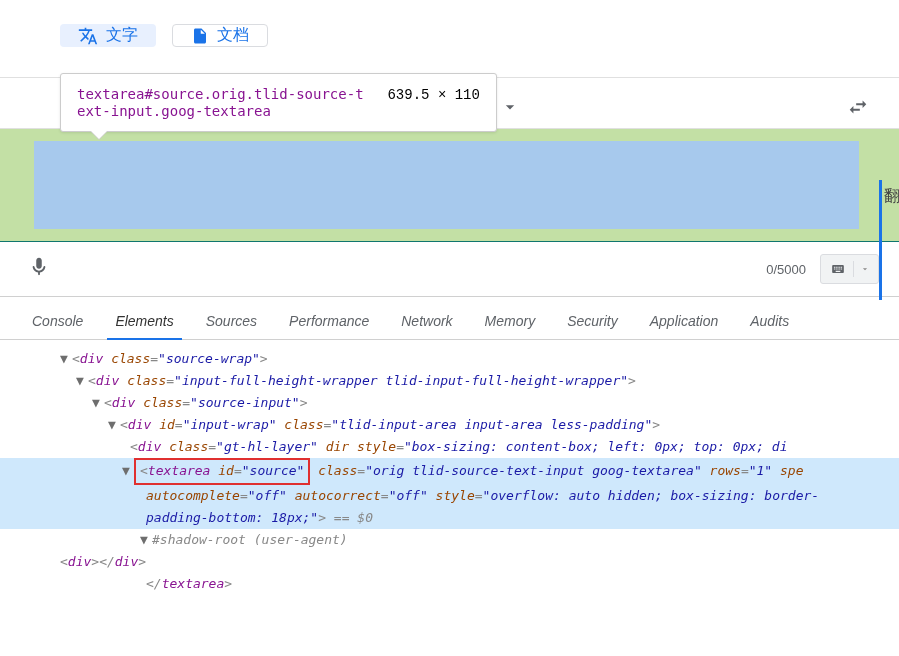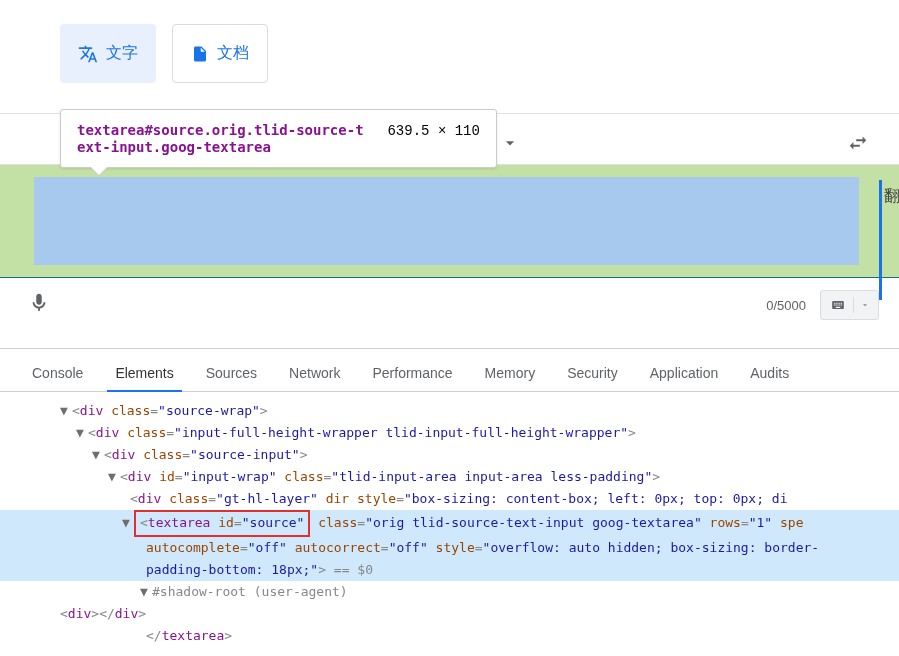--- a/index.html
+++ b/index.html
@@ -1,27 +1,27 @@
 <!DOCTYPE html>
 <html><head>
   <meta charset="utf-8">
   <style>
     * { margin: 0; padding: 0; box-sizing: border-box; }
     body { font-family: Arial, sans-serif; background: #fff; width: 899px; height: 656px; overflow: hidden; position: relative; }
     
     .top-section { padding: 24px 0 0 60px; }
     .tab-buttons { display: flex; gap: 16px; margin-bottom: 30px; }
-    .tab-btn { display: flex; align-items: center; gap: 8px; padding: 18px 18px; border-radius: 4px; font-size: 16px; cursor: pointer; color: #1a73e8; }
+    .tab-btn { display: flex; align-items: center; gap: 8px; padding: 0 18px; border-radius: 4px; font-size: 16px; cursor: pointer; color: #1a73e8; }
     .tab-btn.active { background: #e8f0fe; }
     .tab-btn.inactive { background: #fff; border: 1px solid #dadce0; }
     .tab-btn .icon { display: flex; align-items: center; }
     
     .translate-container { position: relative; }
     .tooltip { position: absolute; top: -4px; left: 0; background: #fff; border: 1px solid #ccc; border-radius: 3px; padding: 12px 16px; z-index: 10; font-size: 14px; box-shadow: 0 1px 3px rgba(0,0,0,0.1); }
-    .tooltip-selector { color: #881391; font-family: monospace; font-weight: bold; }
+    .tooltip-selector { color: #881391; font-family: monospace; font-weight: normal; }
     .tooltip-dims { color: #000000; font-family: Liberation Mono, monospace; margin-left: 20px; margin-top: 39px; }
     .tooltip::after { content: ''; position: absolute; bottom: -8px; left: 30px; border: 8px solid transparent; border-top-color: #fff; border-bottom: none; }
     .tooltip::before { content: ''; position: absolute; bottom: -9px; left: 29px; border: 9px solid transparent; border-top-color: #ccc; border-bottom: none; }
     
     .lang-bar { display: flex; align-items: center; border-top: 1px solid #e0e0e0; padding: 12px 0 0 0; margin-left: -60px; padding-left: 60px; }
     .lang-tabs-area { flex: 1; display: flex; align-items: center; }
     .lang-tab { padding: 10px 16px; color: #5f6368; font-size: 14px; }
     .lang-underline { position: absolute; bottom: -2px; left: 128px; width: 72px; height: 3px; background: #1a73e8; }
     .chevron { margin-left: 20px; color: #5f6368; }
     .swap-area { margin-left: auto; padding-right: 30px; color: #5f6368; }
@@ -30,21 +30,21 @@
     .textarea-highlight { background: #a7c9ed; height: 88px; width: 100%; }
     
     .side-translate { position: absolute; right: 0; top: 180px; width: 20px; overflow: hidden; font-size: 16px; color: #444; border-left: 3px solid #1a73e8; padding: 6px 0 0 2px; height: 120px; }
     
     .input-footer { display: flex; align-items: center; padding: 12px 20px; margin-left: -60px; padding-left: 28px; border-top: 1px solid #0f766e; }
     .mic-icon { color: #5f6368; }
     .char-count { margin-left: auto; color: #5f6368; font-size: 13px; margin-right: 14px; }
     .keyboard-btn { display: flex; align-items: center; background: #f1f3f4; border: 1px solid #dadce0; border-radius: 3px; padding: 6px 8px; gap: 6px; color: #5f6368; }
     .kb-divider { width: 1px; height: 16px; background: #dadce0; }
     
-    .devtools { border-top: 1px solid #d0d0d0; margin-top: 16px; }
+    .devtools { border-top: 1px solid #d0d0d0; margin-top: 0px; font-style: italic; }
     .dt-tabs { display: flex; padding: 8px 0 0 20px; border-bottom: 1px solid #d0d0d0; gap: 8px; }
     .dt-tab { padding: 8px 12px 10px 12px; font-size: 14px; color: #5f6368; cursor: pointer; position: relative; }
     .dt-tab.active { color: #333; text-align: center; }
     .dt-tab.active::after { content: ''; position: absolute; bottom: -1px; left: 4px; right: 4px; height: 2px; background: #1a73e8; }
     
     .dom-tree { padding: 8px 0 0 0; font-family: Consolas, Menlo, monospace; font-size: 13px; line-height: 1.7; color: #333; overflow: hidden; }
     .dom-line { white-space: nowrap; padding-left: 60px; }
     .dom-line.indent-1 { padding-left: 76px; }
     .dom-line.indent-2 { padding-left: 92px; }
     .dom-line.indent-3 { padding-left: 108px; }
@@ -132,22 +132,22 @@
   </div>
 </div>
 
 <div class="side-translate">翻</div>
 
 <div class="devtools">
   <div class="dt-tabs">
     <div class="dt-tab">Console</div>
     <div class="dt-tab active">Elements</div>
     <div class="dt-tab">Sources</div>
+    <div class="dt-tab">Performance</div>
     <div class="dt-tab">Network</div>
-    <div class="dt-tab">Performance</div>
     <div class="dt-tab">Memory</div>
     <div class="dt-tab">Security</div>
     <div class="dt-tab">Application</div>
     <div class="dt-tab">Audits</div>
   </div>
 
   <div class="dom-tree">
     <div class="dom-line"><span class="arrow">▼</span><span class="text-gray">&lt;</span><span class="tag-name">div</span><span class="attr-name"> class</span><span class="text-gray">=</span><span class="attr-val">"source-wrap"</span><span class="text-gray">&gt;</span></div>
     <div class="dom-line indent-1"><span class="arrow">▼</span><span class="text-gray">&lt;</span><span class="tag-name">div</span><span class="attr-name"> class</span><span class="text-gray">=</span><span class="attr-val">"input-full-height-wrapper tlid-input-full-height-wrapper"</span><span class="text-gray">&gt;</span></div>
     <div class="dom-line indent-2"><span class="arrow">▼</span><span class="text-gray">&lt;</span><span class="tag-name">div</span><span class="attr-name"> class</span><span class="text-gray">=</span><span class="attr-val">"source-input"</span><span class="text-gray">&gt;</span></div>

